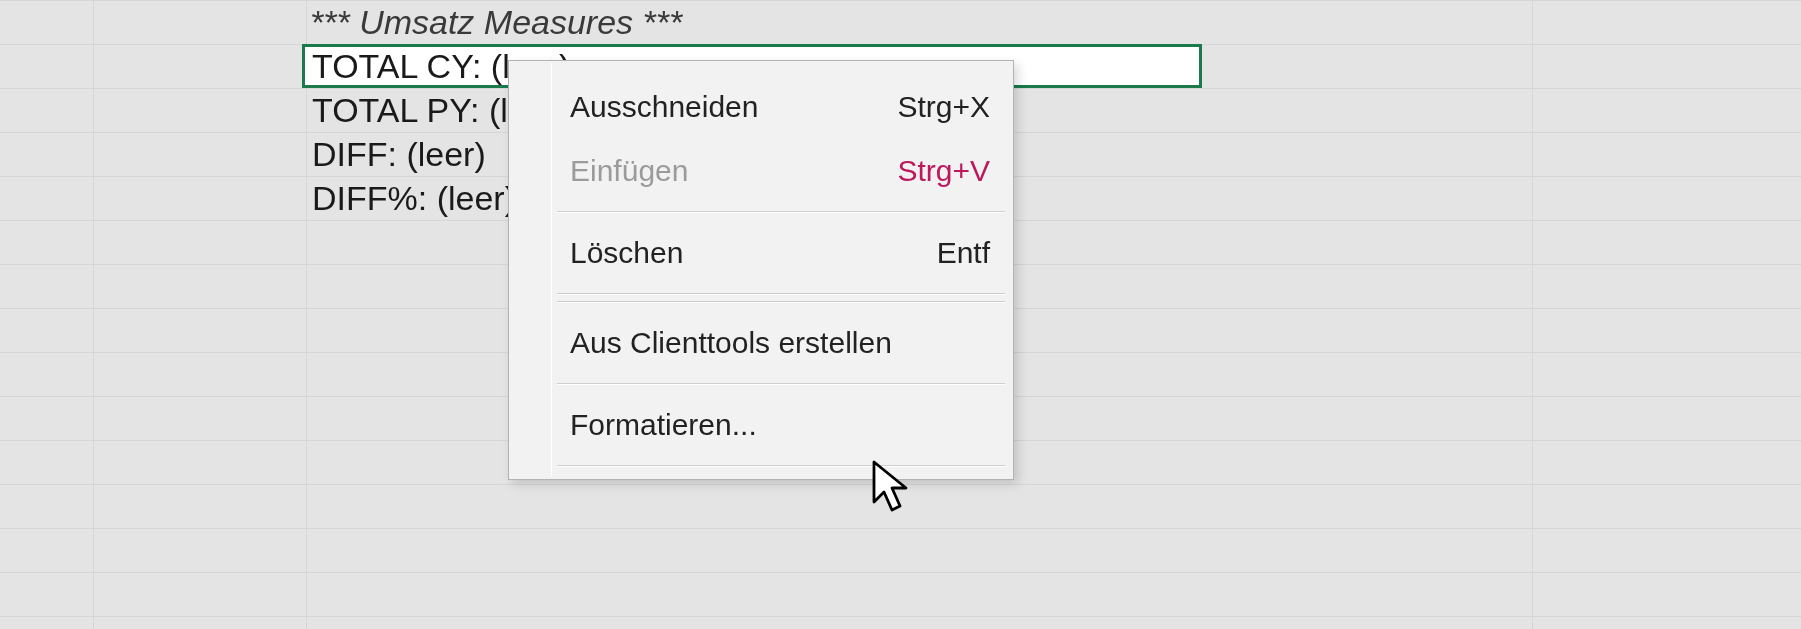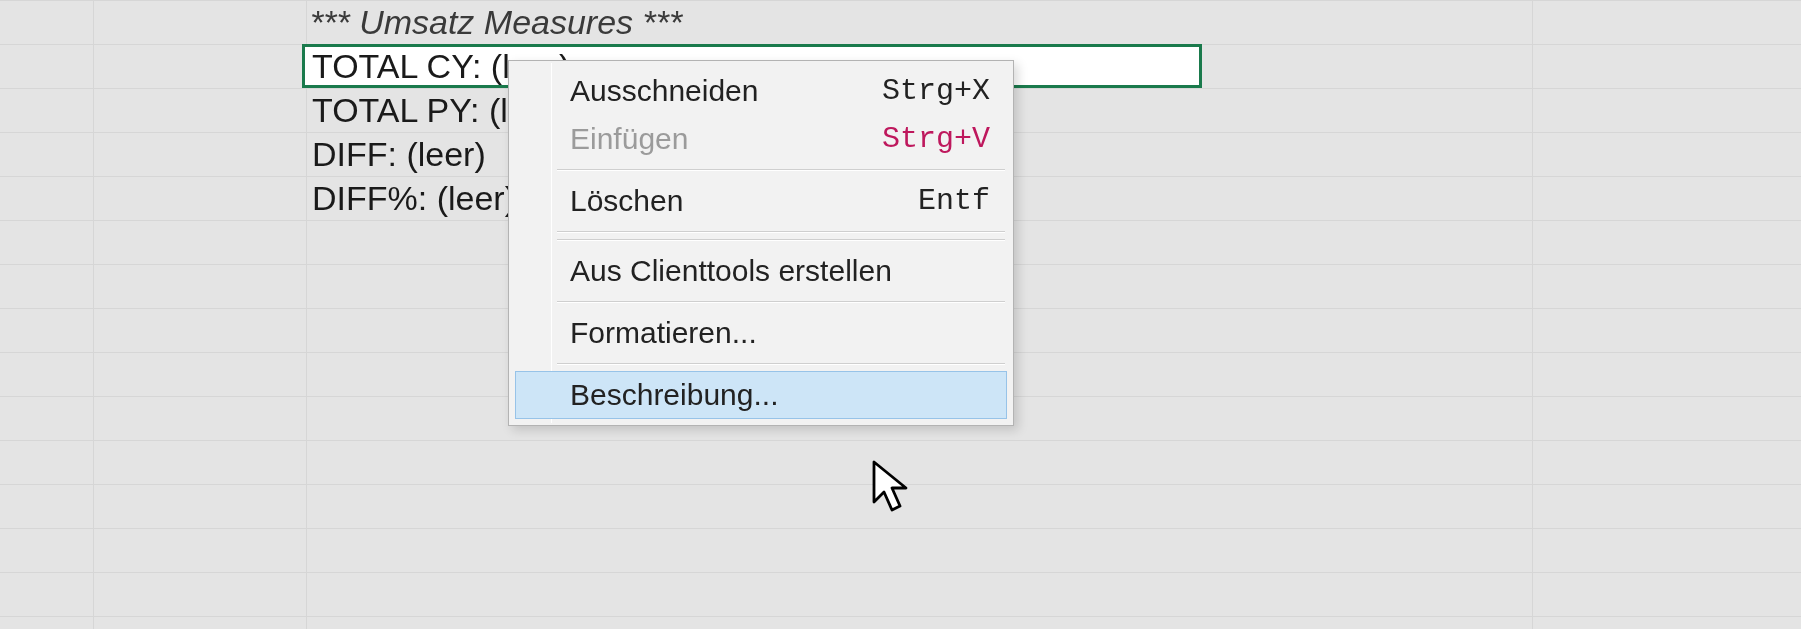--- a/index.html
+++ b/index.html
@@ -91,34 +91,34 @@
   }
   .menu-item {
     position: relative;
     display: flex;
     align-items: center;
     height: 48px;
     font-size: 30px;
     color: #222;
     padding-left: 54px;
     padding-right: 16px;
-    margin: 0 4px;
+    margin: 16px 4px;
     box-sizing: border-box;
     border: 1px solid transparent;
   }
   .menu-item.disabled {
     color: #9b9b9b;
     gap: 48px;
   }
   .menu-item.hovered {
     background: #cde5f7;
     border: 1px solid #97c3e8;
   }
   .menu-item .label { flex: 1; }
-  .menu-item .shortcut { color: inherit; padding-left: 20px; font-family: Liberation Mono, monospace; }
+  .menu-item .shortcut { color: inherit; padding-left: 20px; }
   .menu-item.disabled .shortcut { color: #be185d; }
 
   .menu-sep {
     height: 0;
     border-top: 1px solid #cfcfcf;
     border-bottom: 1px solid #ffffff;
     margin: 6px 6px 6px 46px;
   }
 
   
@@ -201,23 +201,19 @@
 
   <div class="menu-sep"></div>
 
   <div class="menu-item">
     <span class="label">Formatieren...</span>
     <span class="shortcut"></span>
   </div>
 
   <div class="menu-sep"></div>
 
-  <div class="menu-item hovered">
-    <span class="label">Beschreibung...</span>
-    <span class="shortcut"></span>
-  </div>
 </div>
 
 <div class="cursor">
   <svg viewBox="0 0 20 28" width="40" height="56">
     <path d="M1 1 L1 21 L6 16 L10 25 L14 23 L10 14 L17 14 Z" fill="#ffffff" stroke="#000000" stroke-width="1.4" stroke-linejoin="round"></path>
   </svg>
 </div>
 
 </body></html>

